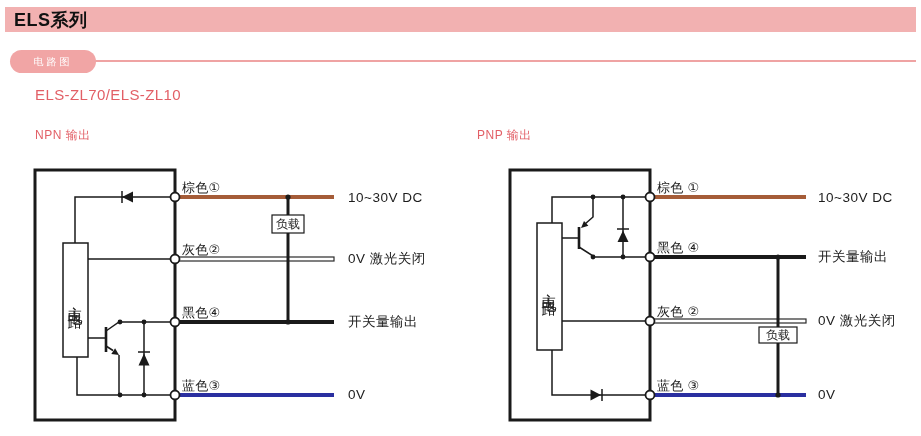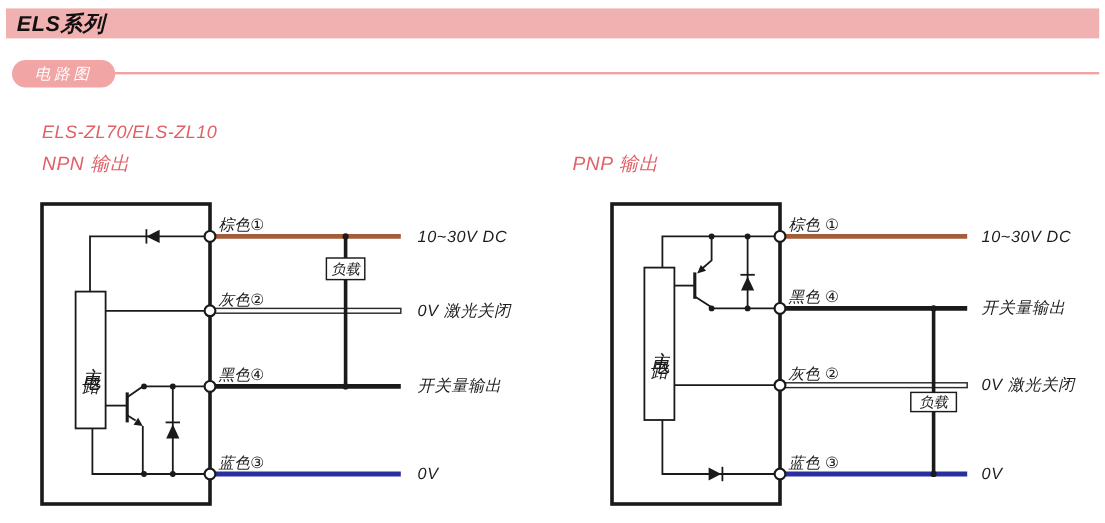--- a/index.html
+++ b/index.html
@@ -2,35 +2,35 @@
 <html style="--header-bg: #f2b1b1; --pill-bg: #f1a5a5; --divider: #efa3a3; --accent: #e25f66; --wire-brown: #a55c38; --wire-blue: #2a2fa0; --wire-black: #1a1a1a; --line: #1a1a1a;"><head>
 <meta charset="utf-8">
 <style>
   :root{
     --header-bg:#f2b1b1; --pill-bg:#f1a5a5; --divider:#efa3a3; --accent:#e25f66;
     --wire-brown:#a55c38; --wire-blue:#2a2fa0; --wire-black:#1a1a1a; --line:#1a1a1a;
   }
   html,body{margin:0;padding:0;background:#fff;}
   .screen{
     position:relative;width:921px;height:432px;overflow:hidden;background:#ffffff;
-    font-family:"Liberation Sans","DejaVu Sans",sans-serif;color:#1a1a1a;font-style:italic;
+    font-family:"Liberation Sans","DejaVu Sans",sans-serif;color:#1a1a1a;
   }
   .titlebar{
     position:absolute;left:5px;top:7px;width:911px;height:25px;background:var(--header-bg);
     display:flex;align-items:center;box-sizing:border-box;padding-left:9px;
   }
   .titlebar .title{font-size:18px;font-weight:bold;color:#111;letter-spacing:0.5px;}
   .section-line{position:absolute;left:88px;top:60px;width:828px;height:2px;background:var(--divider);}
   .section-pill{
     position:absolute;left:10px;top:50px;width:86px;height:23px;border-radius:12px;
     background:var(--pill-bg);color:#ffffff;display:flex;align-items:center;justify-content:center;
-    font-size:13px;letter-spacing:3px;
-  }
-  .model-label{position:absolute;left:35px;top:102px;font-size:15px;color:var(--accent);letter-spacing:0.4px;}
-  .output-heading{position:absolute;top:127px;font-size:16px;color:var(--accent);letter-spacing:0.5px;}
+    font-size:10px;letter-spacing:3px;
+  }
+  .model-label{position:absolute;left:35px;top:86px;font-size:15px;color:var(--accent);letter-spacing:0.4px;}
+  .output-heading{position:absolute;top:127px;font-size:12px;color:var(--accent);letter-spacing:0.5px;}
   .output-heading.npn{left:35px;}
   .output-heading.pnp{left:477px;}
   .vtext{
     position:absolute;writing-mode:vertical-rl;text-orientation:upright;
     width:25px;text-align:center;line-height:25px;font-size:15px;letter-spacing:4px;color:#1a1a1a;
   }
   .vtext.npn{left:63px;top:245px;height:110px;}
   .vtext.pnp{left:537px;top:225px;height:123px;}
   svg.circuits{position:absolute;left:0;top:0;}
   .thin{stroke:var(--line);stroke-width:1.5;fill:none;}

